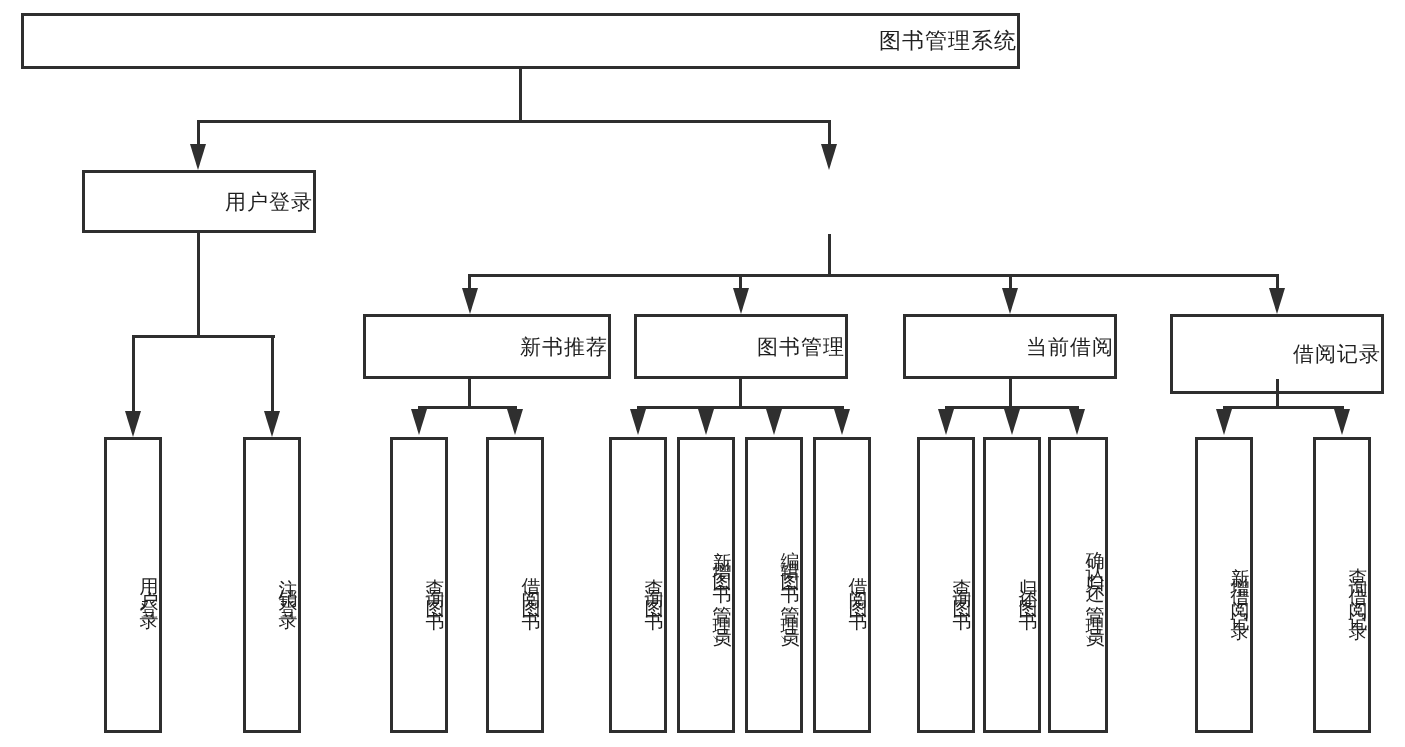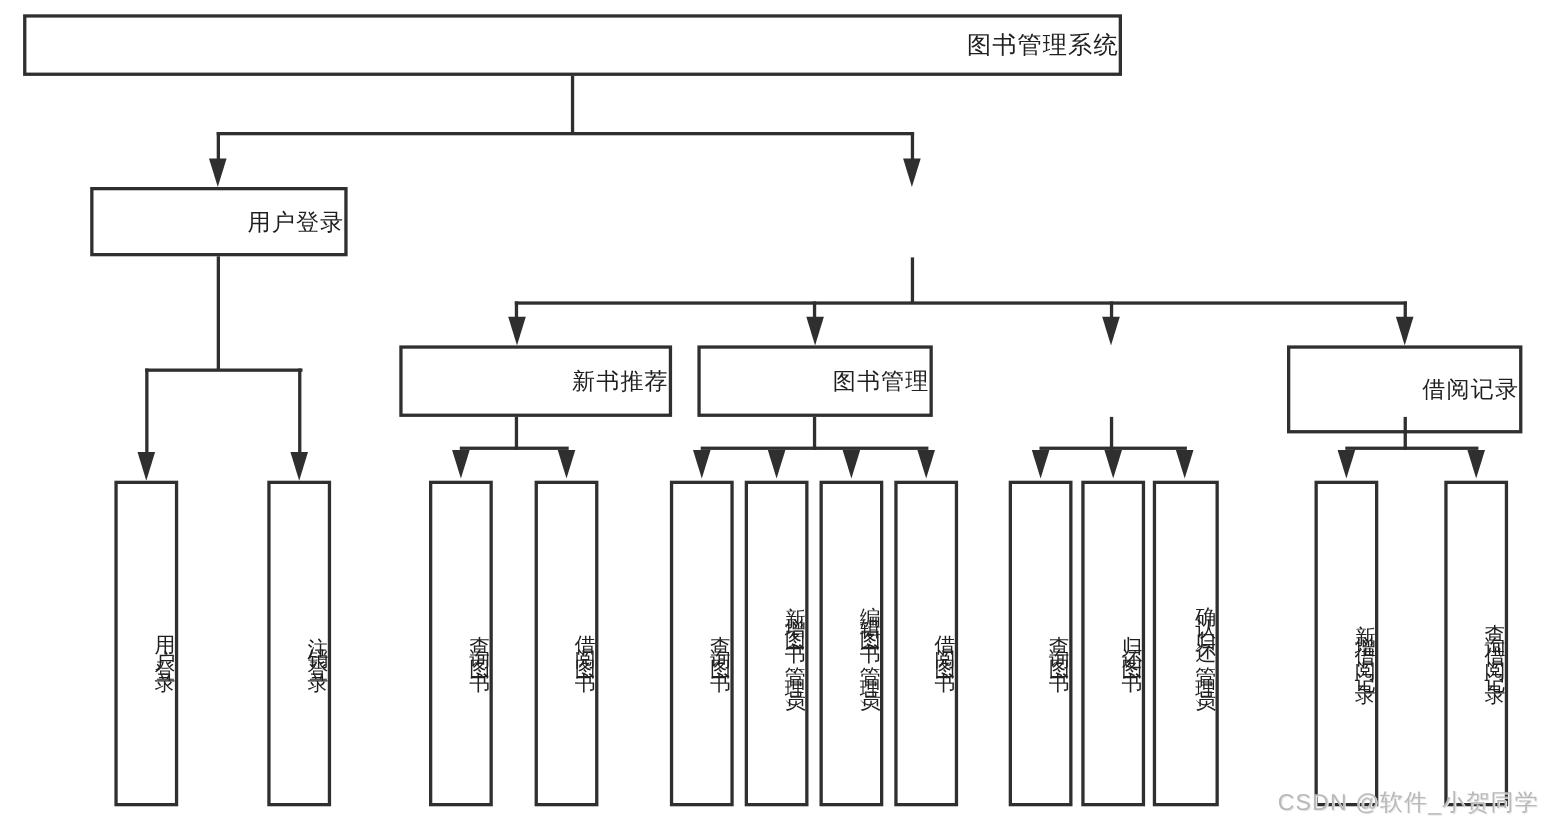--- a/index.html
+++ b/index.html
@@ -88,20 +88,23 @@
   <div class="arrow" style="left:1002px; top:288px;"></div>
   <div class="line" style="left:1276px; top:274px; width:3px; height:16px;"></div>
   <div class="arrow" style="left:1269px; top:288px;"></div>
 
   <div class="box hbox" style="left:363px; top:314px; width:248px; height:65px;">
     <span>新书推荐</span>
   </div>
   <div class="box hbox" style="left:634px; top:314px; width:214px; height:65px;">
     <span>图书管理</span>
   </div>
+  <div class="box hbox" style="left:903px; top:314px; width:214px; height:65px;">
+    <span>当前借阅</span>
+  </div>
   <div class="box hbox" style="left:1170px; top:314px; width:214px; height:80px;">
     <span>借阅记录</span>
   </div>
 
   <div class="line" style="left:468px; top:379px; width:3px; height:30px;"></div>
   <div class="line" style="left:418px; top:406px; width:99px; height:3px;"></div>
   <div class="arrow" style="left:411px; top:409px;"></div>
   <div class="arrow" style="left:507px; top:409px;"></div>
 
   <div class="line" style="left:739px; top:379px; width:3px; height:30px;"></div>
@@ -159,15 +162,14 @@
     <span class="vtext">确认归还（管理员）</span>
   </div>
 
   <div class="box vbox" style="left:1195px; top:437px; width:58px; height:296px;">
     <span class="vtext">新增借阅记录</span>
   </div>
   <div class="box vbox" style="left:1313px; top:437px; width:58px; height:296px;">
     <span class="vtext">查询借阅记录</span>
   </div>
 
-  <div class="watermark">CSDN @软件_小贺同学</div>
 
 </div>
 
 </body></html>

